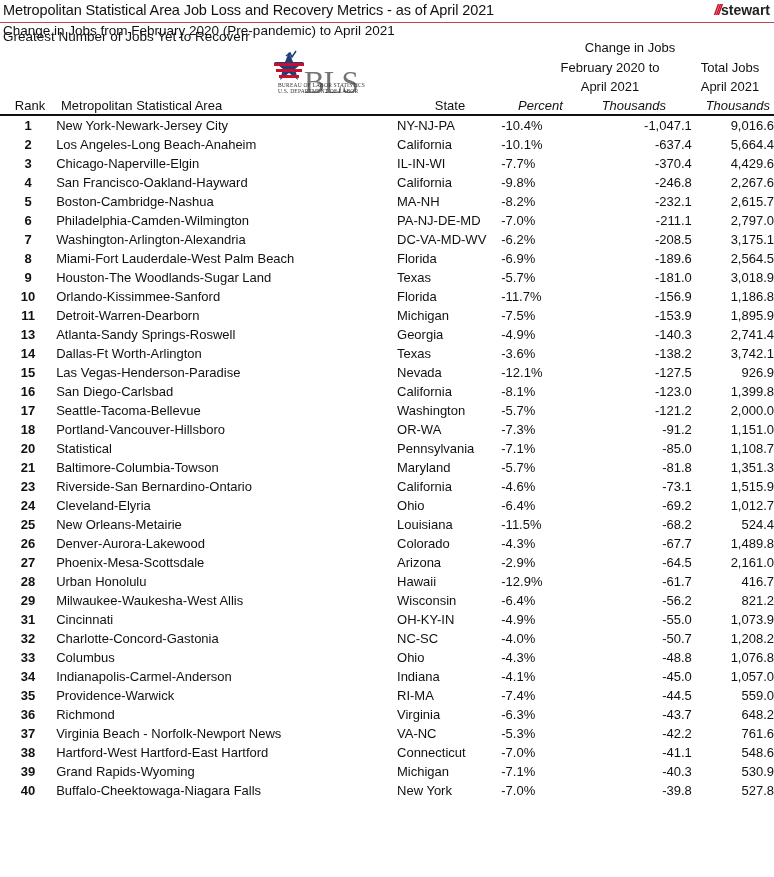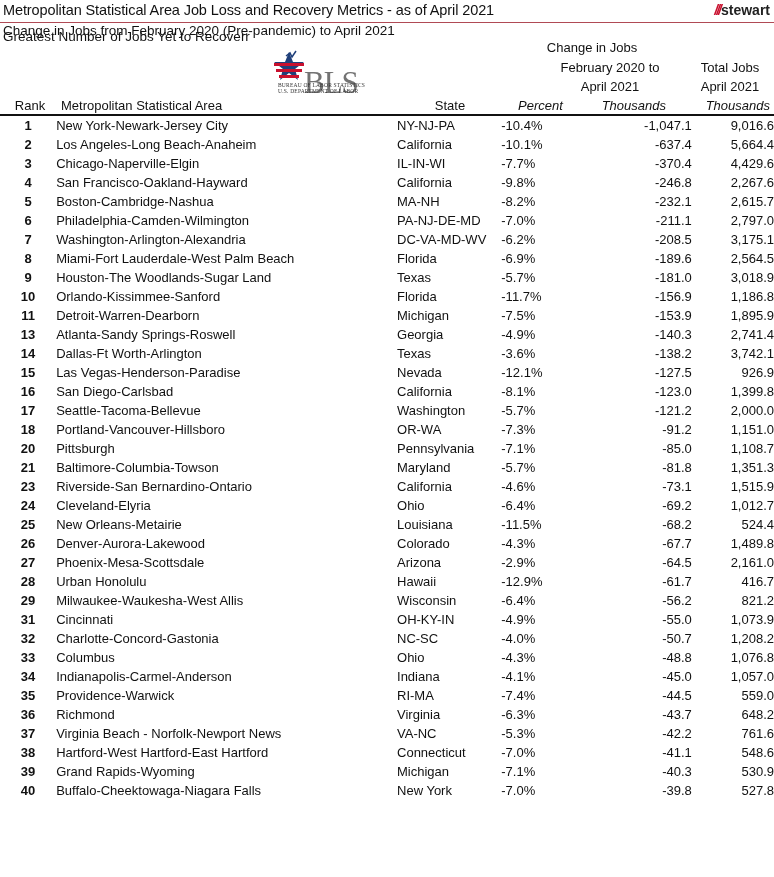--- a/index.html
+++ b/index.html
@@ -52,21 +52,21 @@
     <rect x="2" y="13" width="30" height="3" fill="#c8102e"></rect>
     <rect x="4" y="19" width="26" height="3" fill="#c8102e"></rect>
     <rect x="7" y="25" width="20" height="3" fill="#c8102e"></rect>
     <polyline points="14,6 18,3 20,7 24,1" stroke="#1f3f7a" stroke-width="1.5" fill="none"></polyline>
   </svg>
   <div class="bls-text">BLS</div>
   <div class="bls-sub1">BUREAU OF LABOR STATISTICS</div>
   <div class="bls-sub2">U.S. DEPARTMENT OF LABOR</div>
 </div>
 
-<div class="hdr" style="left:502px; top:38px; width:180px;">Change in Jobs</div>
+<div class="hdr" style="left:540px; top:38px; width:180px;">Change in Jobs</div>
 <div class="hdr" style="left:520px; top:58px; width:180px;">February 2020 to</div>
 <div class="hdr" style="left:520px; top:77px; width:180px;">April 2021</div>
 <div class="hdr" style="left:688px; top:58px; width:84px;">Total Jobs</div>
 <div class="hdr" style="left:688px; top:77px; width:84px;">April 2021</div>
 
 <div class="hdr" style="left:10px; top:96px; width:40px;">Rank</div>
 <div class="hdr" style="left:61px; top:96px; text-align:left;">Metropolitan Statistical Area</div>
 <div class="hdr" style="left:410px; top:96px; width:80px;">State</div>
 <div class="hdr it" style="left:518px; top:96px; width:76px; text-align:left;">Percent</div>
 <div class="hdr it" style="left:598px; top:96px; width:68px; text-align:right;">Thousands</div>
@@ -207,21 +207,21 @@
       <tr>
         <td class="rank">18</td>
         <td class="msa">Portland-Vancouver-Hillsboro</td>
         <td class="state">OR-WA</td>
         <td class="pct">-7.3%</td>
         <td class="thou">-91.2</td>
         <td class="total">1,151.0</td>
       </tr>
       <tr>
         <td class="rank">20</td>
-        <td class="msa">Pittsburgh</td>
+        <td class="msa">Statistical</td>
         <td class="state">Pennsylvania</td>
         <td class="pct">-7.1%</td>
         <td class="thou">-85.0</td>
         <td class="total">1,108.7</td>
       </tr>
       <tr>
         <td class="rank">21</td>
         <td class="msa">Baltimore-Columbia-Towson</td>
         <td class="state">Maryland</td>
         <td class="pct">-5.7%</td>

